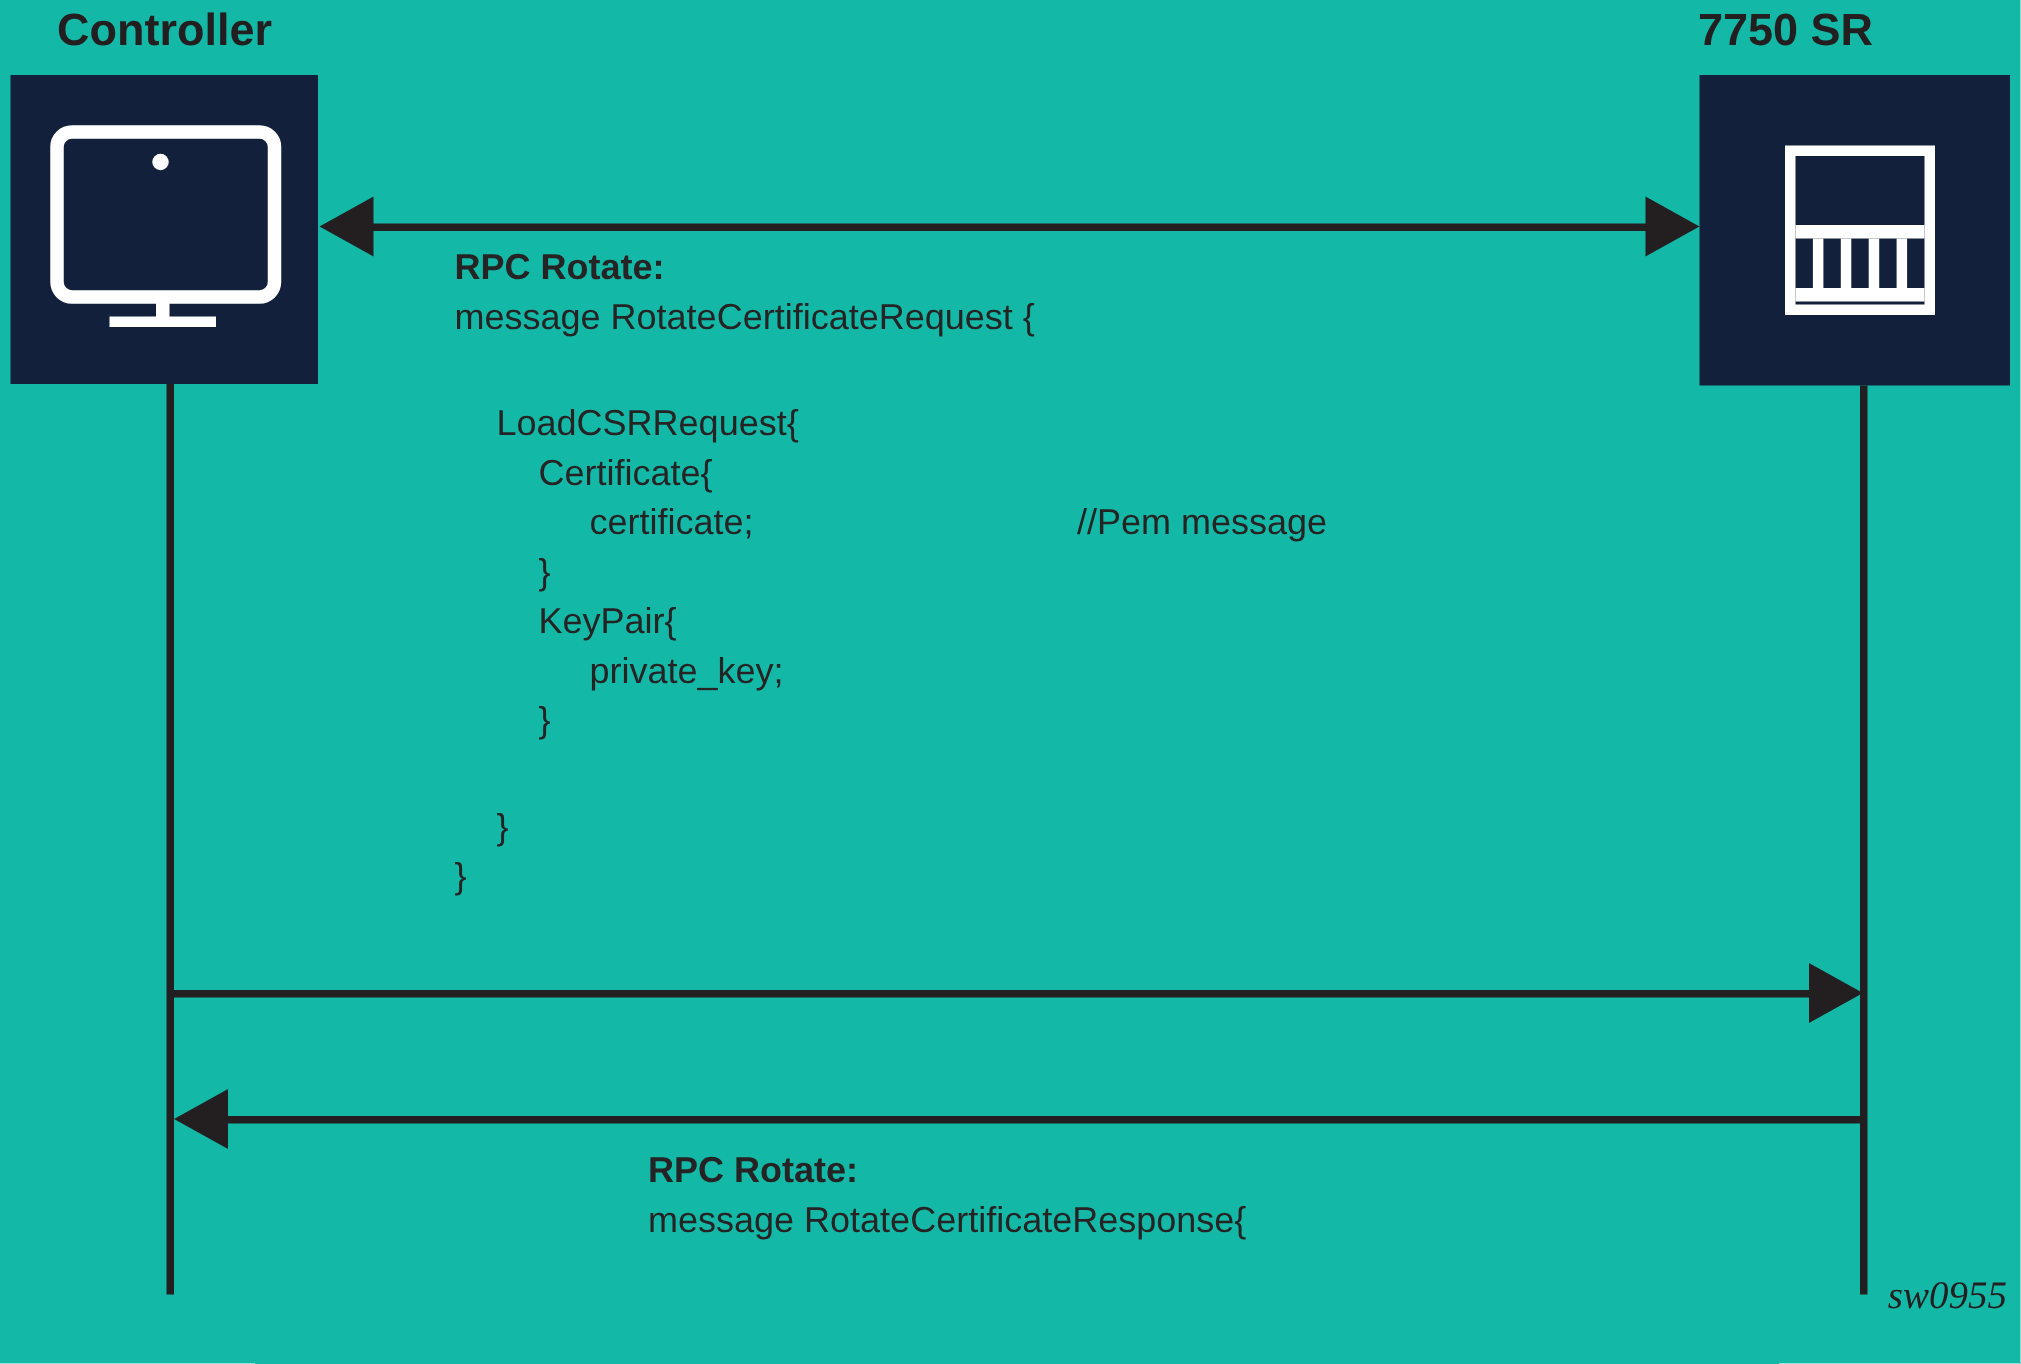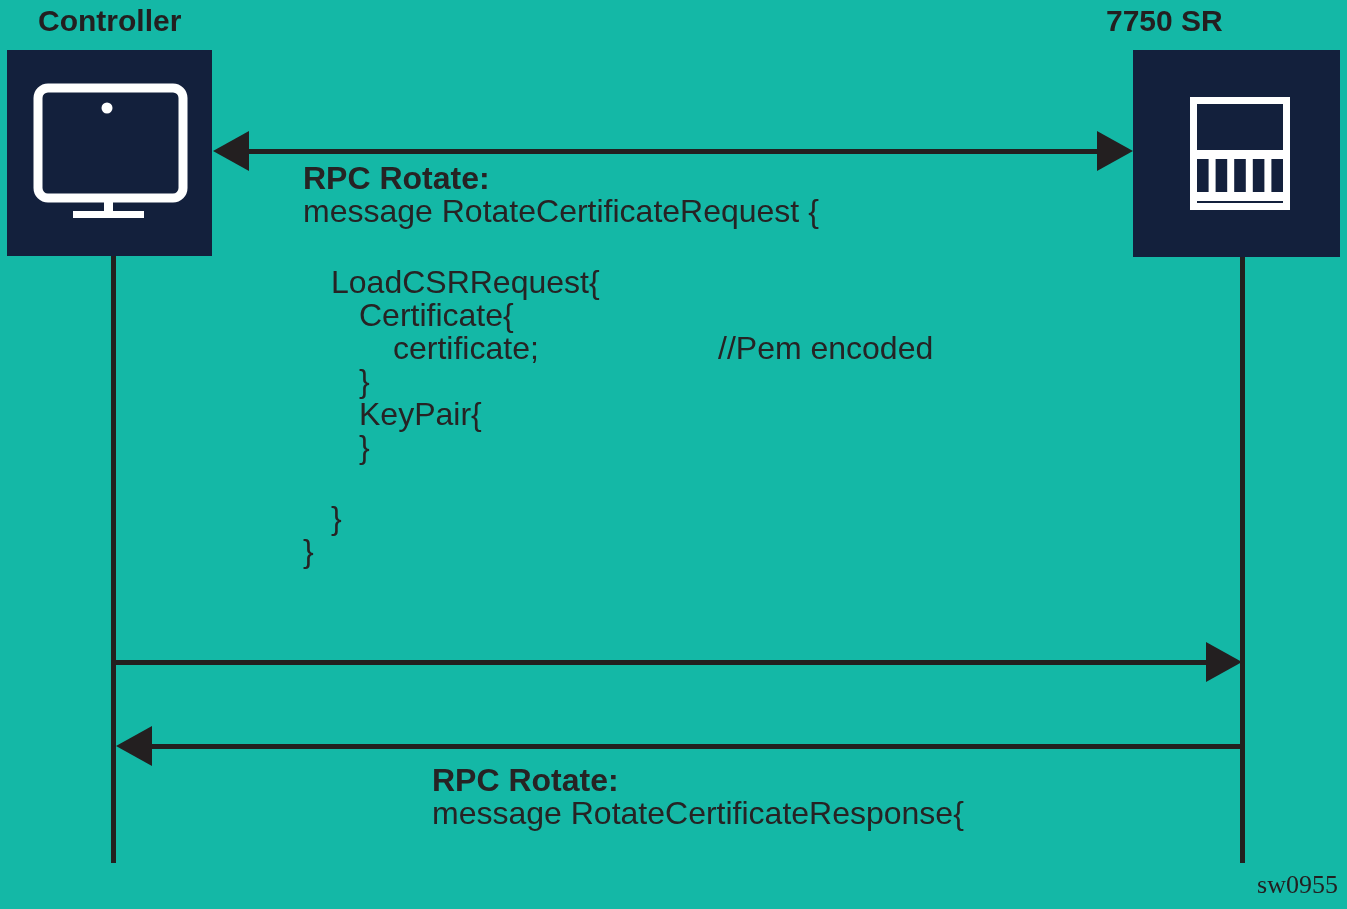--- a/index.html
+++ b/index.html
@@ -7,38 +7,38 @@
     position:relative;width:1347px;height:909px;background:#14b8a6;
     font-family:"Liberation Sans", sans-serif;color:#231f20;overflow:hidden;
   }
   .actor-label{position:absolute;font-size:30px;font-weight:bold;color:#231f20;white-space:nowrap;}
   .actor-box{position:absolute;background:#13203c;display:flex;align-items:center;justify-content:center;}
   .lifeline{position:absolute;width:5px;background:#231f20;}
   .hline{position:absolute;height:5px;background:#231f20;}
   .ah{position:absolute;width:0;height:0;border-top:20px solid transparent;border-bottom:20px solid transparent;}
   .ah-left{border-right:36px solid #231f20;}
   .ah-right{border-left:36px solid #231f20;}
-  .code-block{position:absolute;font-size:32px;line-height:33px;color:#262324;white-space:nowrap;}
+  .code-block{position:absolute;font-size:24px;line-height:33px;color:#262324;white-space:nowrap;}
   .code-title{font-weight:bold;}
   .ind1{padding-left:28px;margin-top:38px;}
   .ind2{padding-left:56px;}
   .ind3{padding-left:90px;}
   .code-cell{display:inline-block;width:325px;}
   .figure-id{
-    position:absolute;right:9px;top:870px;
-    font-family:"Liberation Serif", serif;font-size:26px;color:#231f20;
+    position:absolute;right:9px;top:849px;
+    font-family:"Liberation Serif", serif;font-style:italic;font-size:26px;color:#231f20;
   }
 </style>
 </head>
 <body>
 
 <div class="stage">
 
   <div class="actor-label" style="left:38px;top:4px;">Controller</div>
-  <div class="actor-label" style="left:1106px;top:4px;text-align:center;">7750 SR</div>
+  <div class="actor-label" style="left:1132px;top:4px;text-align:center;">7750 SR</div>
 
   <div class="actor-box" style="left:7px;top:50px;width:205px;height:206px;">
     <svg width="205" height="206" viewBox="0 0 205 206" aria-hidden="true">
       <rect x="31" y="38" width="145" height="110" rx="10" fill="none" stroke="#ffffff" stroke-width="9"></rect>
       <circle cx="100" cy="58" r="5.5" fill="#ffffff"></circle>
       <rect x="97" y="147" width="9" height="16" fill="#ffffff"></rect>
       <rect x="66" y="161" width="71" height="7" fill="#ffffff"></rect>
     </svg>
   </div>
 
@@ -71,23 +71,24 @@
   <div>
     <div class="hline" style="left:150px;top:744px;width:1092px;"></div>
     <div class="ah ah-left" style="left:116px;top:726px;"></div>
   </div>
 
   <div class="code-block" style="left:303px;top:162px;">
     <div class="code-title">RPC Rotate:</div>
     <div><span>message RotateCertificateRequest {</span></div>
     <div class="ind1"><span>LoadCSRRequest{</span></div>
     <div class="ind2"><span>Certificate{</span></div>
-    <div class="ind3"><span class="code-cell">certificate;</span><span>//Pem encoded</span></div>
+    <div class="ind3"><span class="code-cell">certificate;</span><span>//Pem message</span></div>
     <div class="ind2"><span>}</span></div>
     <div class="ind2"><span>KeyPair{</span></div>
+    <div class="ind3"><span>private_key;</span></div>
     <div class="ind2"><span>}</span></div>
     <div class="ind1"><span>}</span></div>
     <div><span>}</span></div>
   </div>
 
   <div class="code-block" style="left:432px;top:764px;">
     <div class="code-title">RPC Rotate:</div>
     <div><span>message RotateCertificateResponse{</span></div>
   </div>
 

